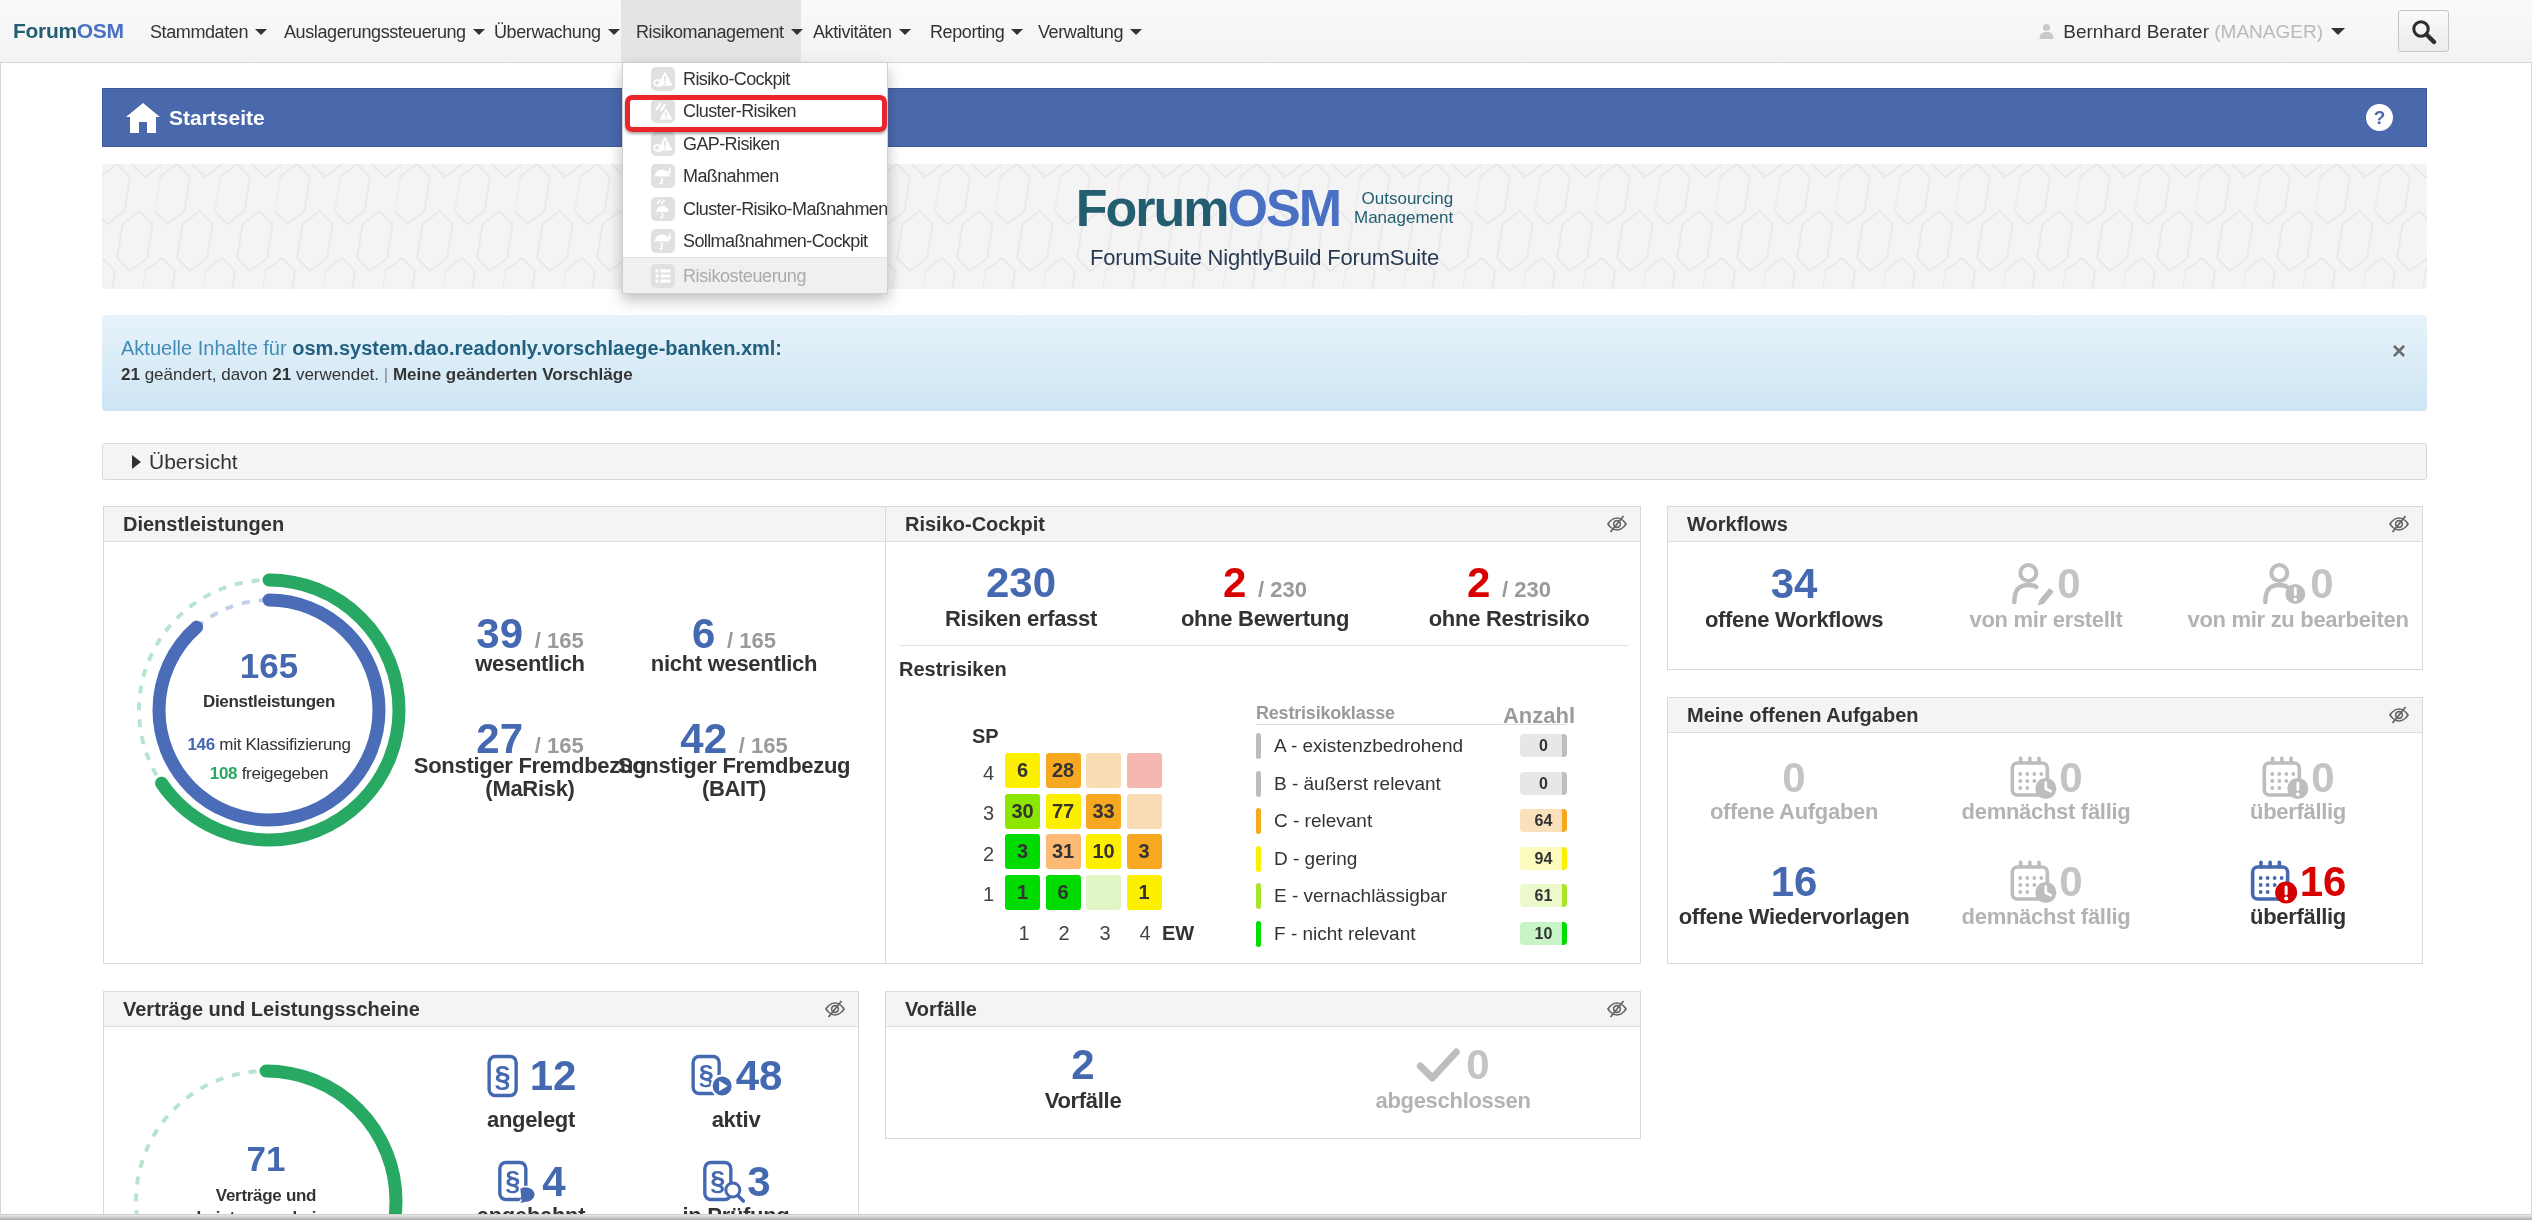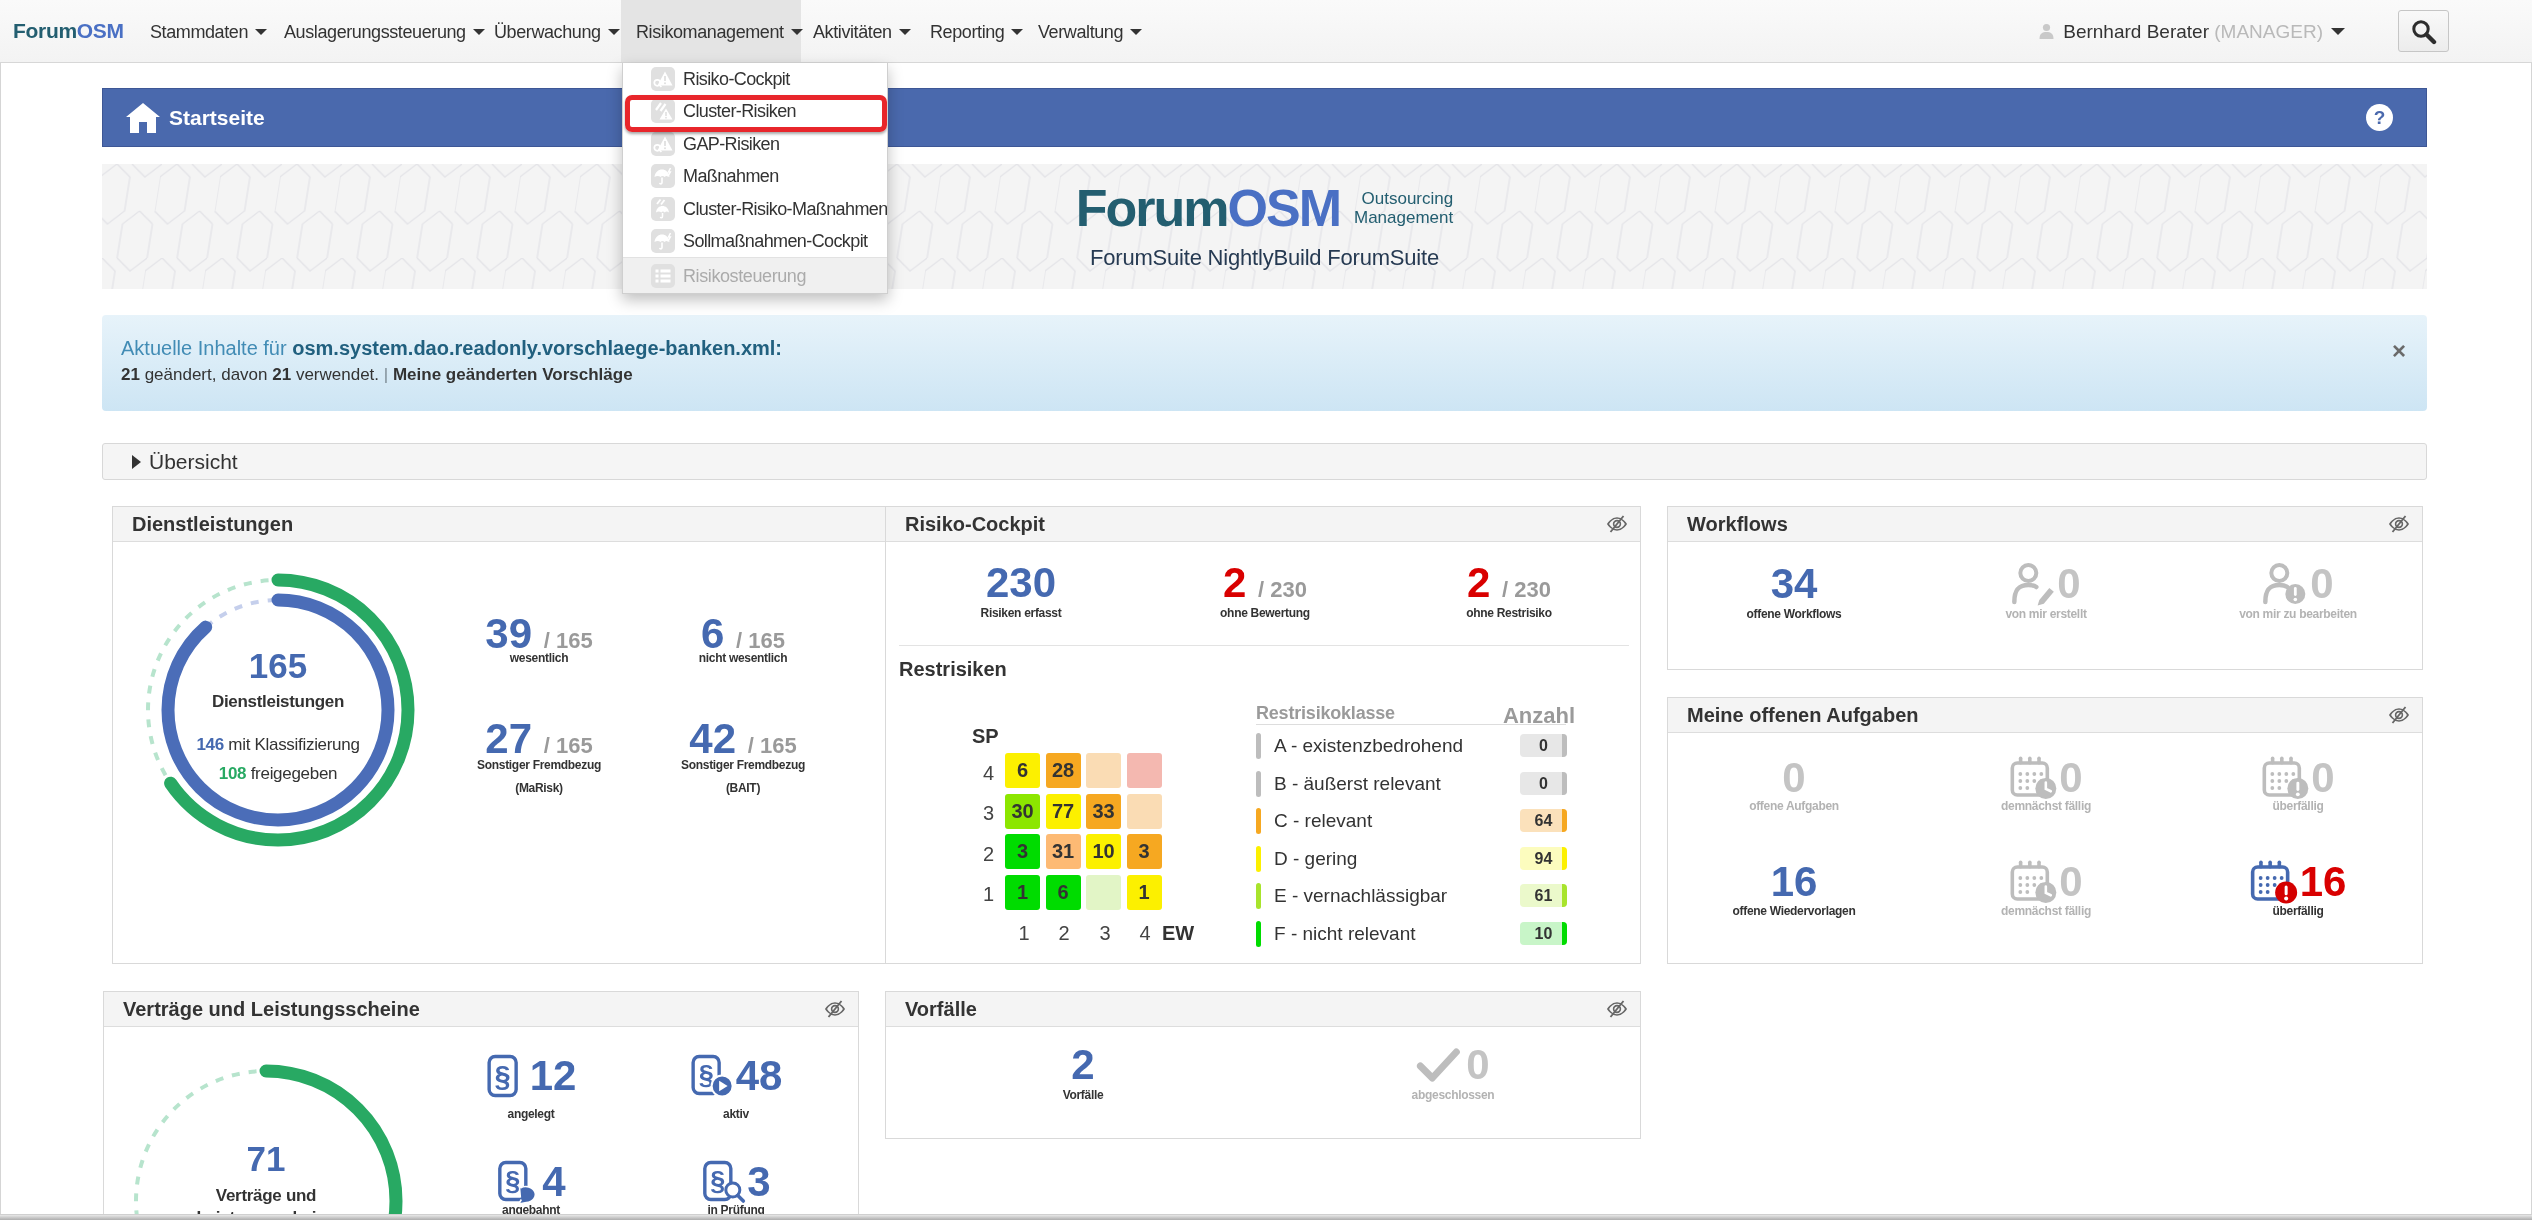--- a/index.html
+++ b/index.html
@@ -43,21 +43,21 @@
 #ueb .t { position:absolute; left:46px; top:0; line-height:36px; font-size:21px; color:#333; }
 
 .card { position:absolute; background:#fff; border:1px solid #d9d9d9; }
 .chead { position:absolute; left:0; top:0; right:0; height:35px; background:#f4f4f4; border-bottom:1px solid #ddd; }
 .chead .t { position:absolute; left:19px; top:0; line-height:34px; font-size:20px; font-weight:bold; color:#333; }
 .chead svg { position:absolute; right:12px; top:8px; }
 .bignum { position:absolute; transform:translateX(-50%); font-size:42px; font-weight:bold; color:#4569b0; white-space:nowrap; }
 .bignum .den { font-size:22px; color:#9a9a9a; }
 .bignum.red { color:#d90000; }
 .bignum.gray { color:#c4c4c4; }
-.clabel { position:absolute; transform:translateX(-50%); font-size:12px; letter-spacing:-0.3px; font-weight:bold; color:#333; white-space:nowrap; text-align:center; }
+.clabel { position:absolute; transform:translateX(-50%); font-size:22px; letter-spacing:-0.3px; font-weight:bold; color:#333; white-space:nowrap; text-align:center; }
 .clabel.gray { color:#b3b3b3; }
 .iconnum { position:absolute; transform:translateX(-50%); white-space:nowrap; }
 .iconnum svg { vertical-align:middle; }
 .iconnum .n { font-size:42px; font-weight:bold; color:#c4c4c4; vertical-align:middle; }
 .iconnum .n.red { color:#d90000; }
 .iconnum .n.blue { color:#4569b0; }
 
 .hc { position:absolute; width:35px; height:35px; border-radius:3px; font-size:20px; font-weight:bold; color:#333; text-align:center; line-height:35px; }
 .hax { position:absolute; width:38px; text-align:center; font-size:20px; color:#444; }
 .hax[style*="left:88px"] { width:20px; text-align:right; }
@@ -140,21 +140,21 @@
   <div class="l1">Aktuelle Inhalte für <b>osm.system.dao.readonly.vorschlaege-banken.xml:</b></div>
   <div class="l2"><b>21</b> geändert, davon <b>21</b> verwendet. <span style="color:#7c8b94;">|</span> <b>Meine geänderten Vorschläge</b></div>
   <div class="x">×</div>
 </div>
 
 <div id="ueb">
     <div class="tri"></div>
     <div class="t">Übersicht</div>
   </div>
 
-<div class="card" style="left:112px;top:506px;width:876px;height:458px;">
+<div class="card" style="left:103px;top:506px;width:876px;height:458px;">
   <div class="chead">
       <div class="t">Dienstleistungen</div>
       <svg width="22" height="18" viewBox="0 0 22 18">
         <path d="M11 3 C5.5 3 2 9 2 9 C2 9 5.5 15 11 15 C16.5 15 20 9 20 9 C20 9 16.5 3 11 3 Z" fill="none" stroke="#666" stroke-width="1.7"></path>
         <path d="M11 5.6 A3.4 3.4 0 1 0 11 12.4 A3.4 3.4 0 1 0 11 5.6" fill="none" stroke="#666" stroke-width="1.6"></path>
         <line x1="17.5" y1="1" x2="4.5" y2="17" stroke="#666" stroke-width="1.8"></line>
       </svg>
     </div>
   <svg style="position:absolute;left:25px;top:63px;" width="280" height="280" viewBox="0 0 280 280">
     <g transform="rotate(-90 140 140)">

